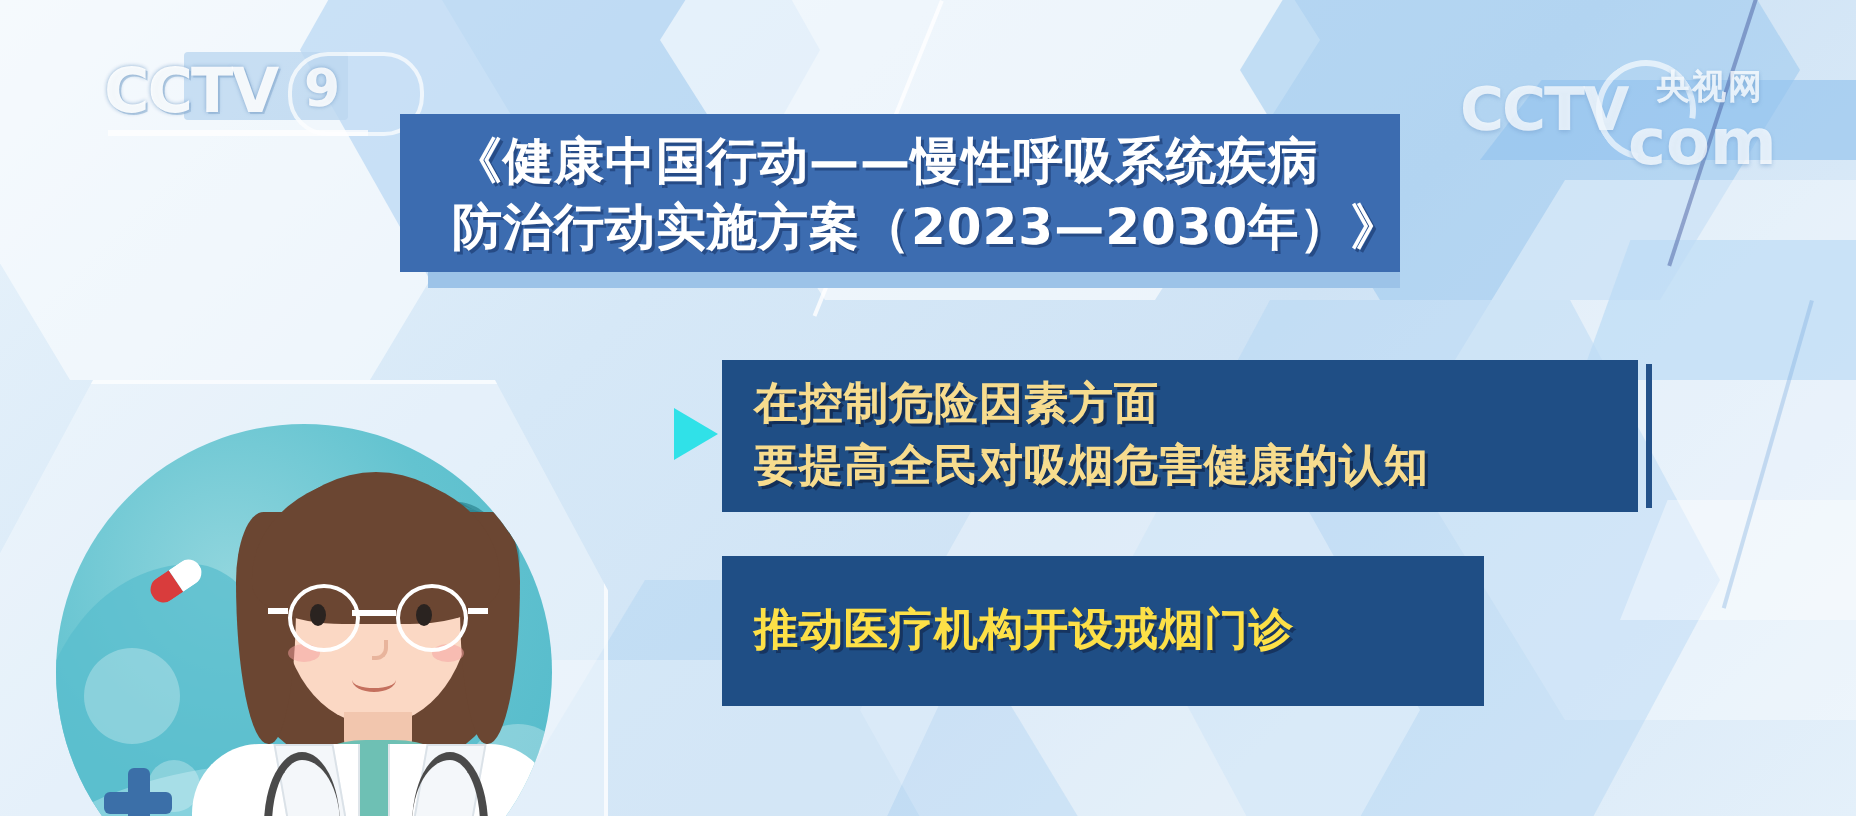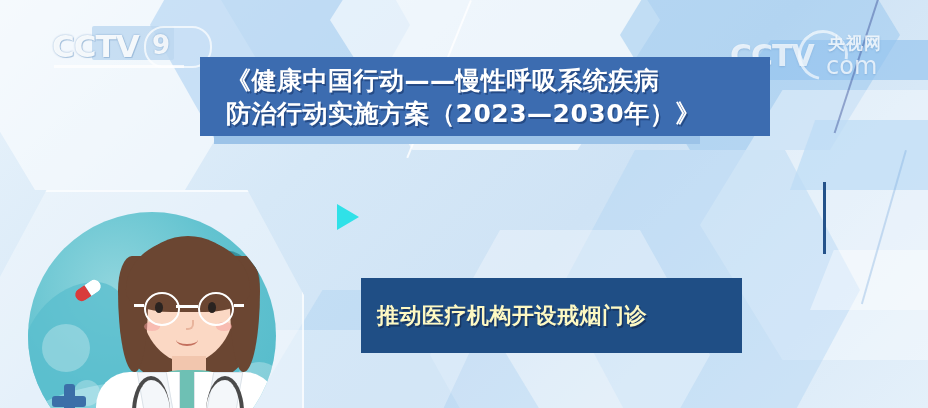--- a/index.html
+++ b/index.html
@@ -103,22 +103,22 @@
     border-bottom-color: transparent;
     transform: rotate(-35deg);
   }
   .wm-cn {
     position:absolute; left:98px; top:2px;
     font-size:17px; font-weight:700; letter-spacing:1px;
     color: rgba(255,255,255,0.9);
     text-shadow: 0 1px 2px rgba(110,155,200,0.7);
   }
   .wm-com {
-    position:absolute; left:96px; top:22px;
-    font-size:24px; font-weight:400;
+    position:absolute; left:84px; top:22px;
+    font-size:32px; font-weight:700;
     color: rgba(255,255,255,0.85);
     text-shadow: 0 1px 2px rgba(120,160,205,0.6);
   }
 
   
   .doctor {
     position:absolute; left:0px; top:196px; width:330px; height:212px;
   }
   .doc-frame {
     position:absolute; left:-10px; top:-6px; width:310px; height:230px;
@@ -238,21 +238,21 @@
   }
   .stetho-l { left:34px; border-right:none; }
   .stetho-r { left:108px; border-left:none; }
 
   
   .title-accent {
     position:absolute; left:214px; top:128px; width:486px; height:16px;
     background:#9cc3e8;
   }
   .title-box {
-    position:absolute; left:200px; top:57px; width:570px; height:79px;
+    position:absolute; left:200px; top:57px; width:500px; height:79px;
     background:#3c6cb0;
     display:flex; flex-direction:column; justify-content:center;
     padding-left: 26px; box-sizing:border-box;
   }
   .title-line {
     color:#ffffff;
     font-size:25px; font-weight:700; line-height:33px;
     letter-spacing:0.5px;
     text-shadow: 1.5px 1.5px 0 rgba(20,50,100,0.55);
     white-space: nowrap;
@@ -276,21 +276,21 @@
   .bullet-2 { left:361px; top:278px; width:381px; height:75px; padding-left:16px; }
   .bullet-line {
     font-size:22px; font-weight:700; line-height:31px;
     letter-spacing:0.5px; white-space:nowrap;
   }
   .gold {
     color:#f7dc8e;
     text-shadow: 1.6px 1.6px 0 rgba(18,42,80,0.85);
   }
   .white {
-    color:#fef9c3;
+    color:#fde047;
     text-shadow: 1.6px 1.6px 0 rgba(18,42,80,0.7);
   }
   .edge-line {
     position:absolute; left:823px; top:182px; width:3px; height:72px;
     background:#24528a;
   }
 </style>
 </head>
 <body>
 
@@ -393,19 +393,23 @@
     </div>
   </div>
 
   <div class="title-accent"></div>
   <div class="title-box">
     <div class="title-line">《健康中国行动——慢性呼吸系统疾病</div>
     <div class="title-line">防治行动实施方案（2023—2030年）》</div>
   </div>
 
   <div class="marker"></div>
+  <div class="bullet-box bullet-1">
+    <div class="bullet-line gold">在控制危险因素方面</div>
+    <div class="bullet-line gold">要提高全民对吸烟危害健康的认知</div>
+  </div>
   <div class="edge-line"></div>
 
   <div class="bullet-box bullet-2">
     <div class="bullet-line white">推动医疗机构开设戒烟门诊</div>
   </div>
 
 </div>
 
 </body></html>

